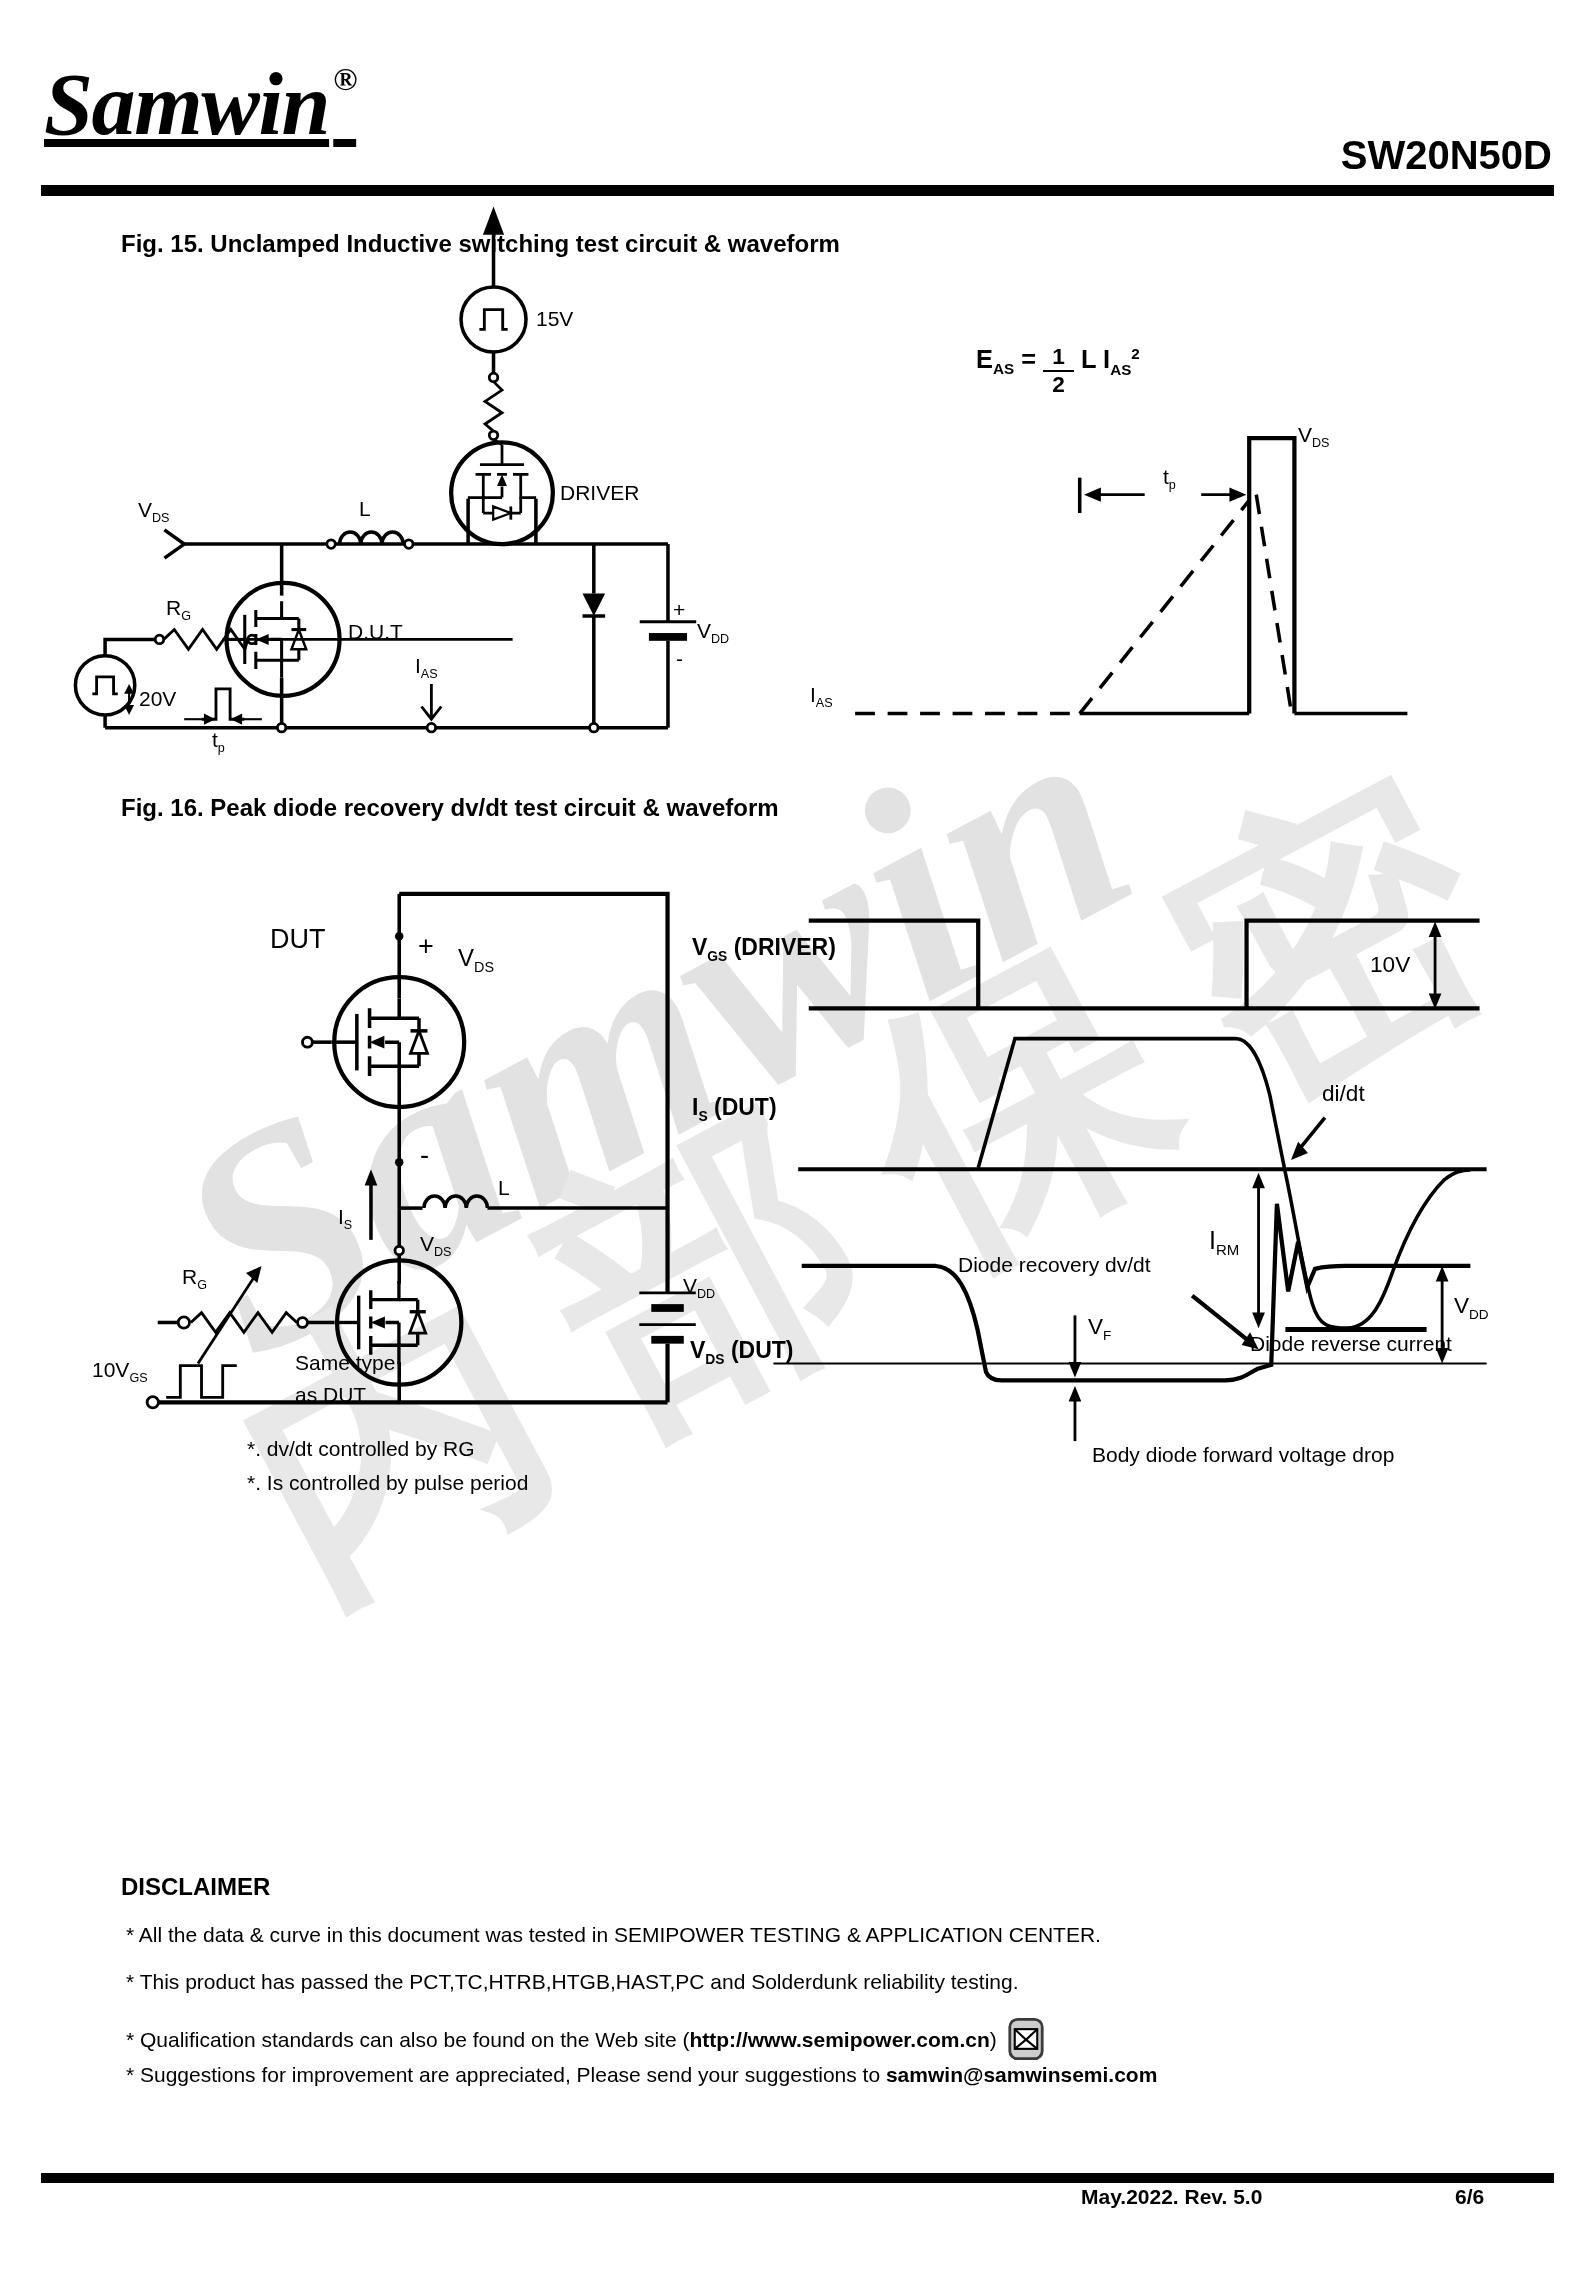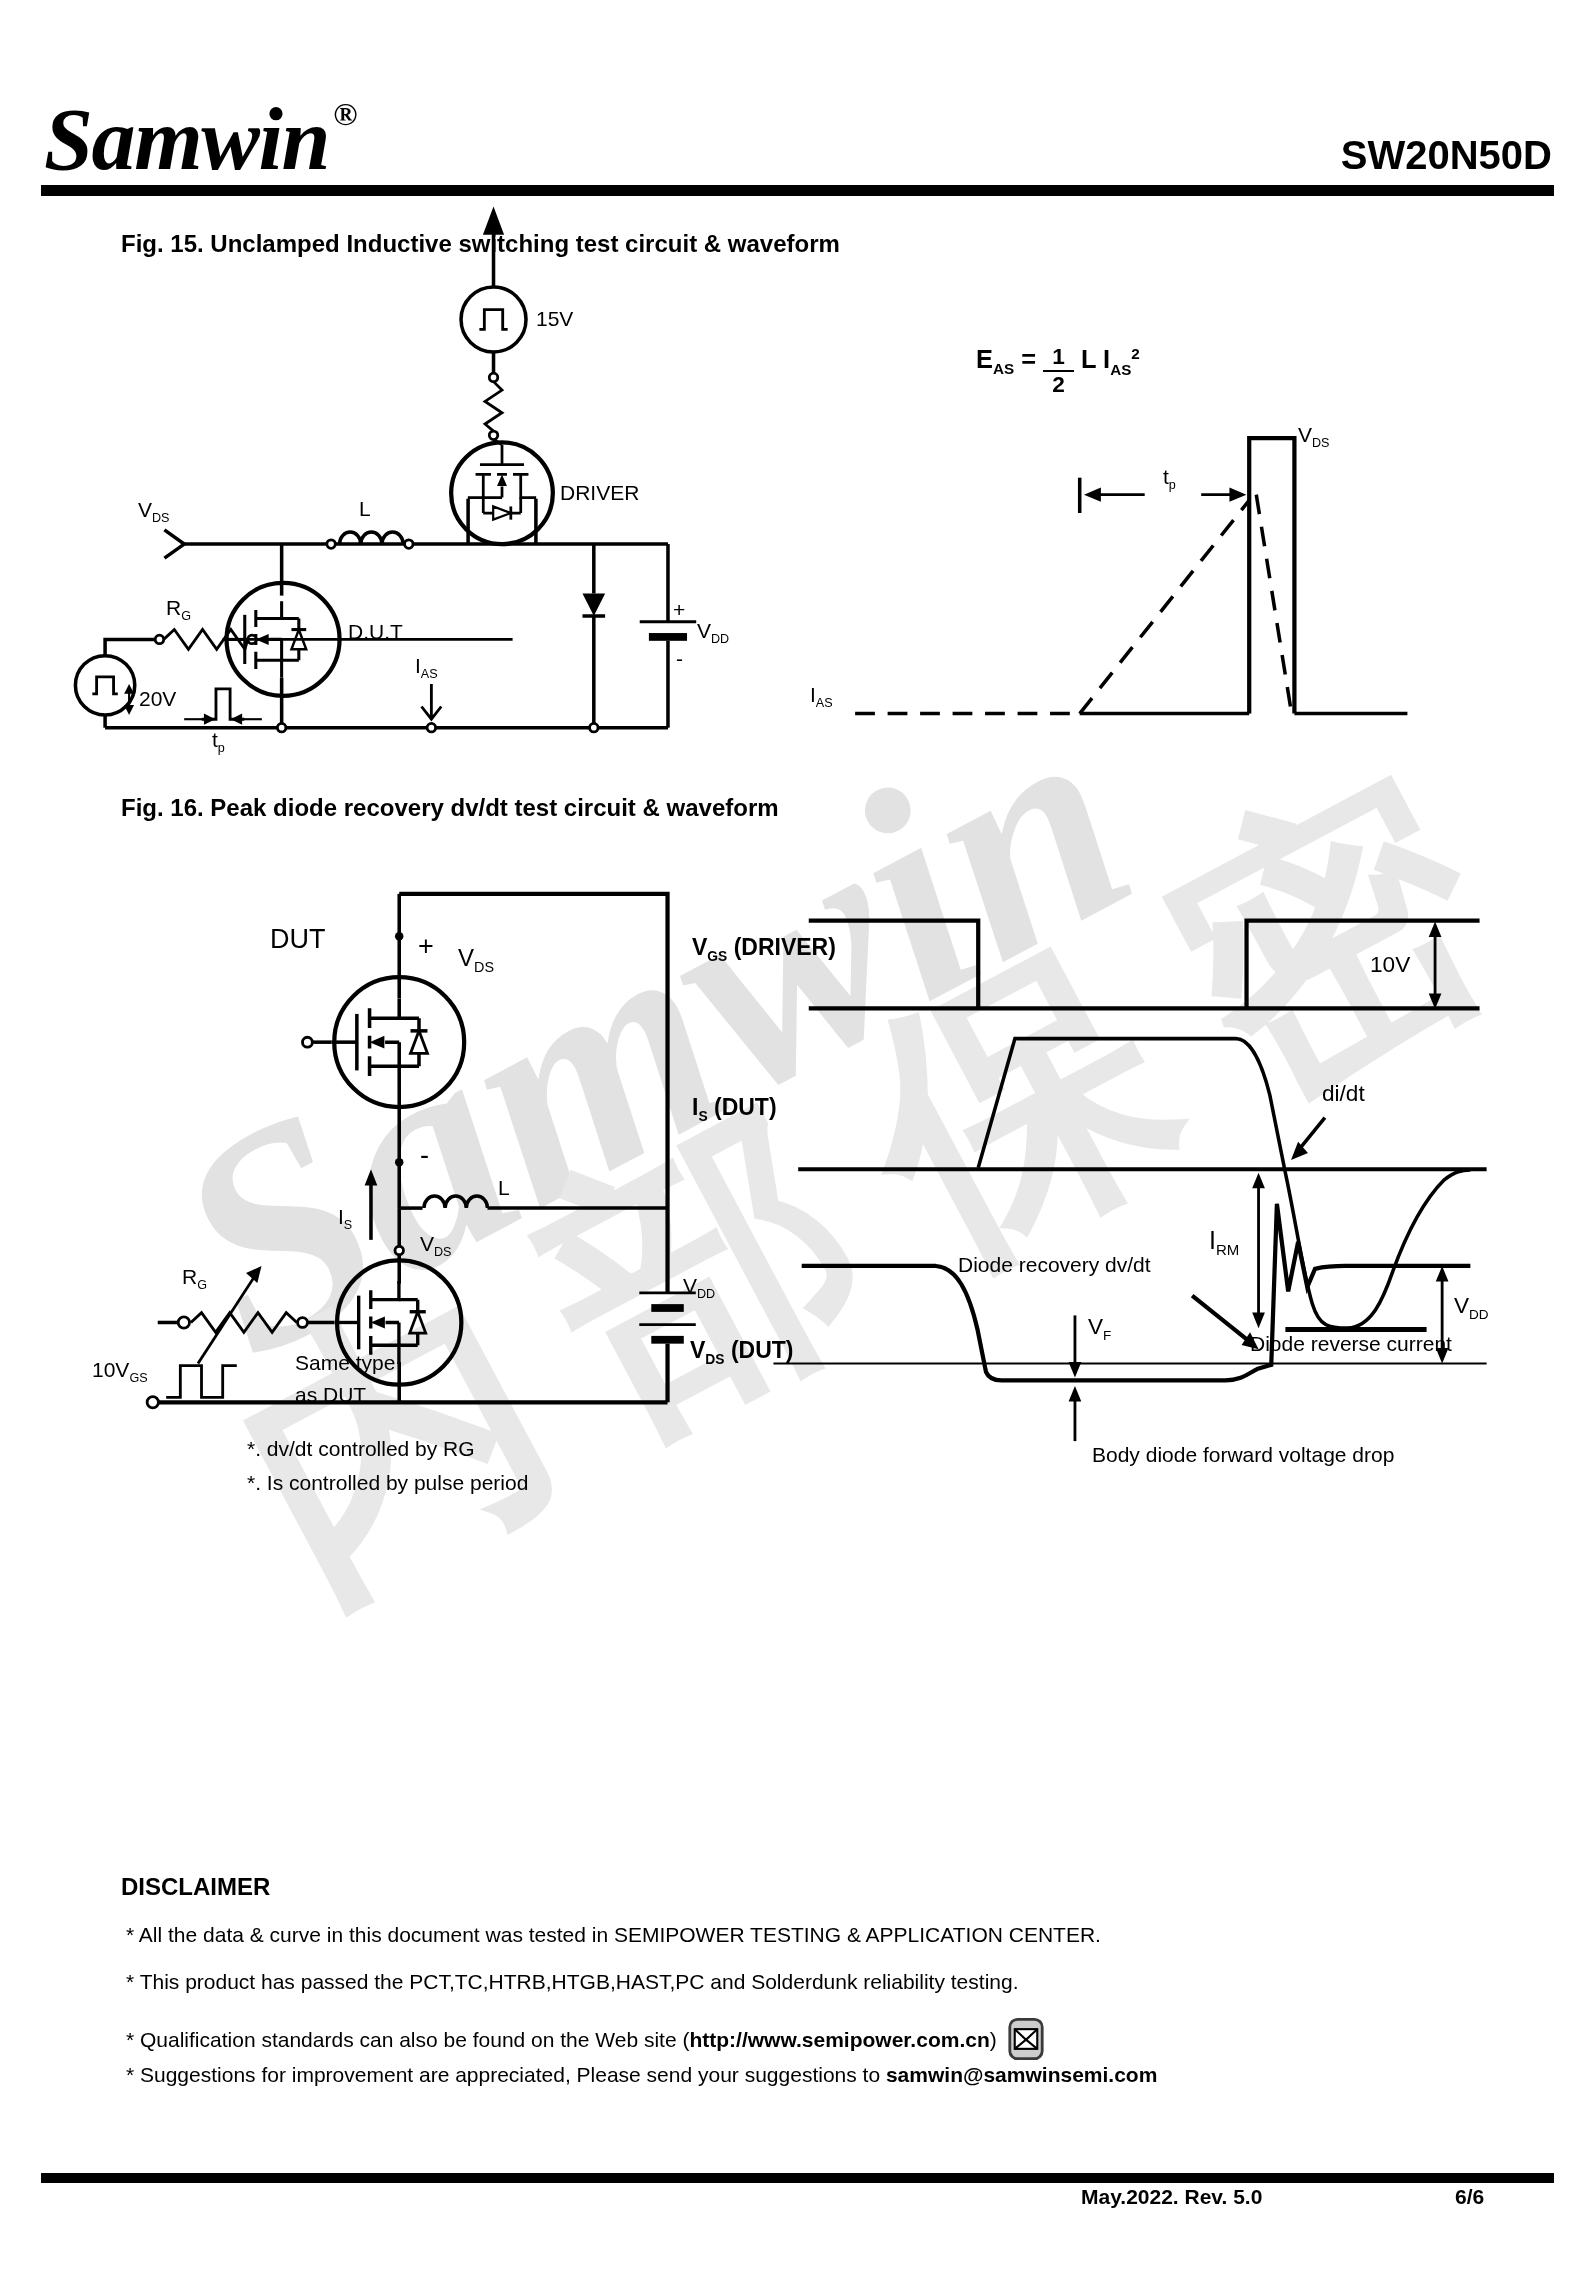--- a/index.html
+++ b/index.html
@@ -6,21 +6,21 @@
   .page{position:relative;width:1589px;height:2295px;background:#fff;overflow:hidden;
         font-family:"Liberation Sans",sans-serif;color:#000;}
   
   .wm{position:absolute;z-index:0;white-space:nowrap;pointer-events:none;}
   .wm-word{left:275px;top:1102px;font:bold italic 304px/304px "Liberation Serif",serif;
            color:#e2e2e2;transform:rotate(-28deg);transform-origin:left bottom;}
   .wm-cjk{left:332px;top:1342px;font:bold 290px/290px "DejaVu Sans",sans-serif;
           color:#e8e8e8;letter-spacing:64px;transform:rotate(-28deg);transform-origin:left bottom;}
   .z{position:relative;z-index:1;}
   
-  .logo{position:absolute;left:44px;top:96px;font:bold italic 88px/88px "Liberation Serif",serif;letter-spacing:-1.4px;}
+  .logo{position:absolute;left:44px;top:61px;font:bold italic 88px/88px "Liberation Serif",serif;letter-spacing:-1.4px;text-decoration:underline;}
   .logo .reg{font:bold 32.5px "Liberation Serif",serif;font-style:normal;vertical-align:44px;margin-left:4.2px;}
   .part{position:absolute;right:37px;top:133px;font:bold 40px "Liberation Sans",sans-serif;}
   .rule{position:absolute;left:41px;right:35px;height:10.6px;background:#000;}
   .top-rule{top:185px;}
   .bottom-rule{top:2173px;height:10px;}
   
   .fig-title{position:absolute;left:121px;font:bold 24px "Liberation Sans",sans-serif;white-space:nowrap;}
   #fig15-title{top:230px;}
   #fig16-title{top:794px;}
   

